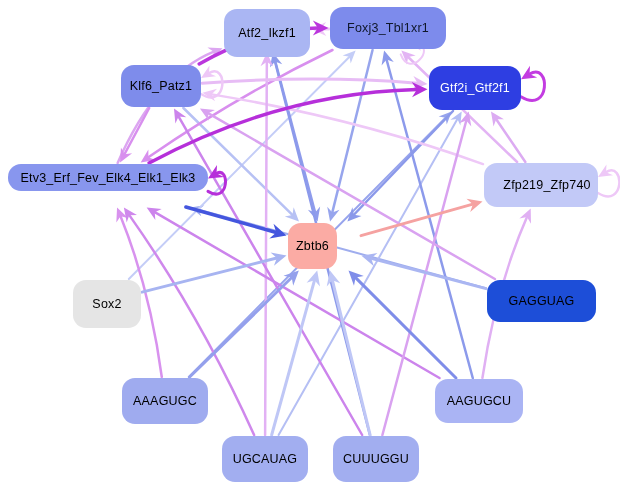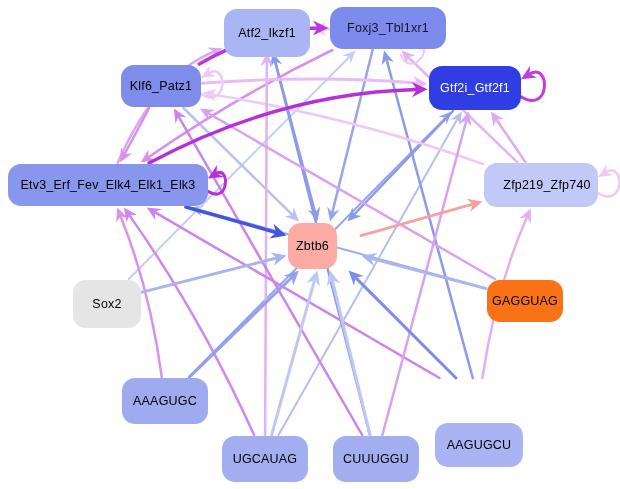--- a/index.html
+++ b/index.html
@@ -96,22 +96,22 @@
       <polygon points="409.06527230826913,43.64152687547429 422.4559403823266,39.51599557267008 417.7065882475153,44.68425159376299 421.0902393496415,50.833895585009955" fill="#eec8f7"></polygon>
       <path d="M 400.6922762438401 54.35847312452571 C 410.2471332984774 79.4057929744707 435.6801088441803 46.85306874297701 417.7065882475153 44.68425159376299" stroke="#eec8f7" stroke-width="2" fill="none" stroke-linecap="round"></path>
       <polygon points="208,178.6 216.99260092029357,165.0528368767356 216.55748478599466,173.43381474030693 224.1764719796907,176.95250059475538" fill="#b62fda"></polygon>
       <path d="M 208 191.4 C 229.6 204.44 229.6 165.56 216.55748478599466 173.43381474030693" stroke="#b62fda" stroke-width="3" fill="none" stroke-linecap="round"></path>
     </svg>
 
 <div class="node" style="left: 224px; top: 9px; width: 86px; height: 48px; background: rgb(170, 182, 243); color: rgb(0, 0, 0);">Atf2_Ikzf1</div>
     <div class="node" style="left: 330px; top: 7px; width: 116px; height: 42px; background: rgb(125, 139, 236); color: #0f172a;">Foxj3_Tbl1xr1</div>
     <div class="node" style="left: 121px; top: 65px; width: 80px; height: 42px; background: rgb(126, 140, 235); color: rgb(0, 0, 0);">Klf6_Patz1</div>
     <div class="node" style="left: 429px; top: 66px; width: 92px; height: 44px; background: rgb(46, 62, 226); color: rgb(255, 255, 255);">Gtf2i_Gtf2f1</div>
-    <div class="node" style="left: 8px; top: 164px; width: 200px; height: 42px; background: rgb(136, 150, 238); color: rgb(0, 0, 0);">Etv3_Erf_Fev_Elk4_Elk1_Elk3</div>
+    <div class="node" style="left: 8px; top: 164px; width: 200px; height: 27px; background: rgb(136, 150, 238); color: rgb(0, 0, 0);">Etv3_Erf_Fev_Elk4_Elk1_Elk3</div>
     <div class="node" style="left: 484px; top: 163px; width: 114px; height: 44px; background: rgb(194, 201, 247); color: rgb(0, 0, 0); padding-left: 12px;">Zfp219_Zfp740</div>
     <div class="node" style="left: 288px; top: 223px; width: 49px; height: 46px; background: rgb(251, 171, 164); color: rgb(0, 0, 0);">Zbtb6</div>
     <div class="node" style="left: 73px; top: 280px; width: 68px; height: 48px; background: #e5e5e5; color: rgb(0, 0, 0);">Sox2</div>
-    <div class="node" style="left: 487px; top: 280px; width: 76px; height: 42px; background: #f97316; color: rgb(0, 0, 0);">GAGGUAG</div>
+    <div class="node" style="left: 487px; top: 280px; width: 109px; height: 42px; background: #1d4ed8; color: rgb(0, 0, 0);">GAGGUAG</div>
     <div class="node" style="left: 122px; top: 378px; width: 86px; height: 46px; background: rgb(159, 171, 239); color: rgb(0, 0, 0);">AAAGUGC</div>
     <div class="node" style="left: 222px; top: 436px; width: 86px; height: 46px; background: rgb(162, 174, 240); color: rgb(0, 0, 0);">UGCAUAG</div>
     <div class="node" style="left: 333px; top: 436px; width: 86px; height: 46px; background: rgb(162, 174, 240); color: rgb(0, 0, 0);">CUUUGGU</div>
-    <div class="node" style="left: 435px; top: 379px; width: 88px; height: 44px; background: rgb(170, 180, 244); color: rgb(0, 0, 0); margin-top: 44px;">AAGUGCU</div>
+    <div class="node" style="left: 435px; top: 379px; width: 88px; height: 44px; background: rgb(170, 180, 244); color: rgb(0, 0, 0);">AAGUGCU</div>
   </div>
 
 </body></html>

